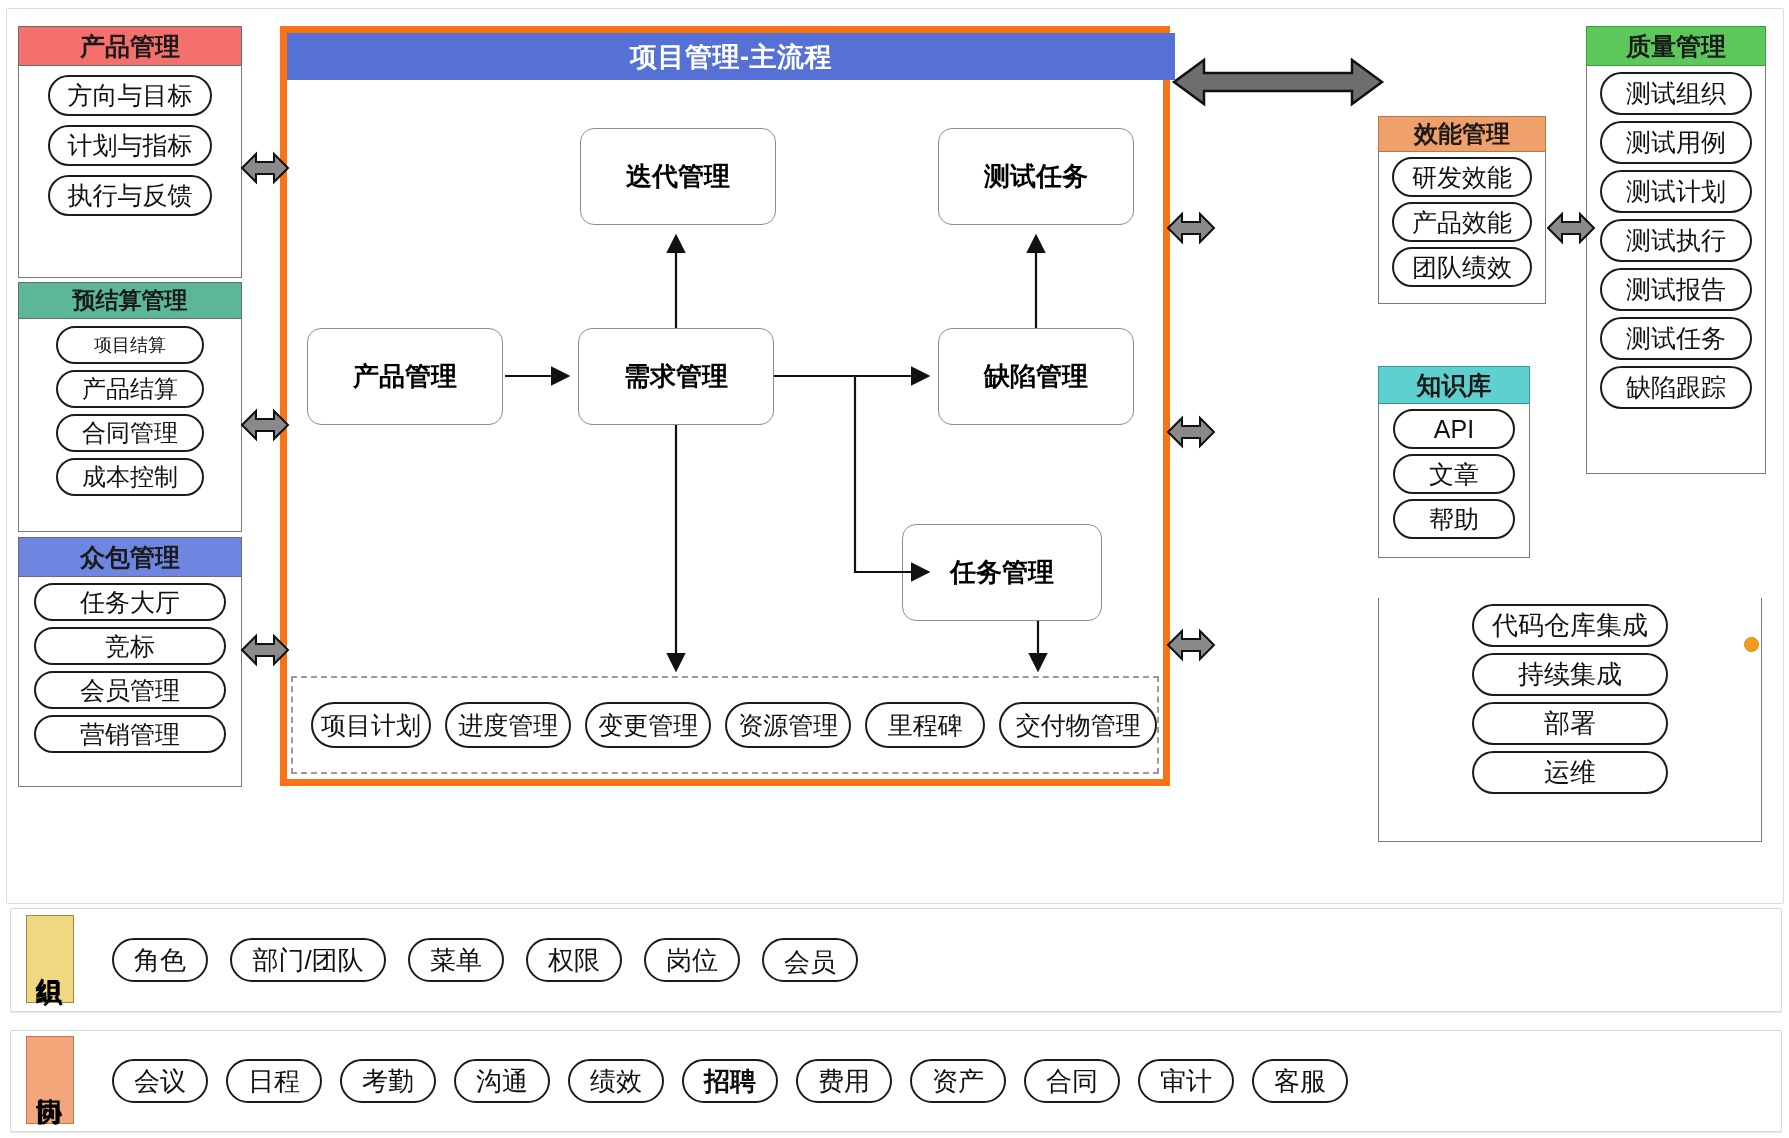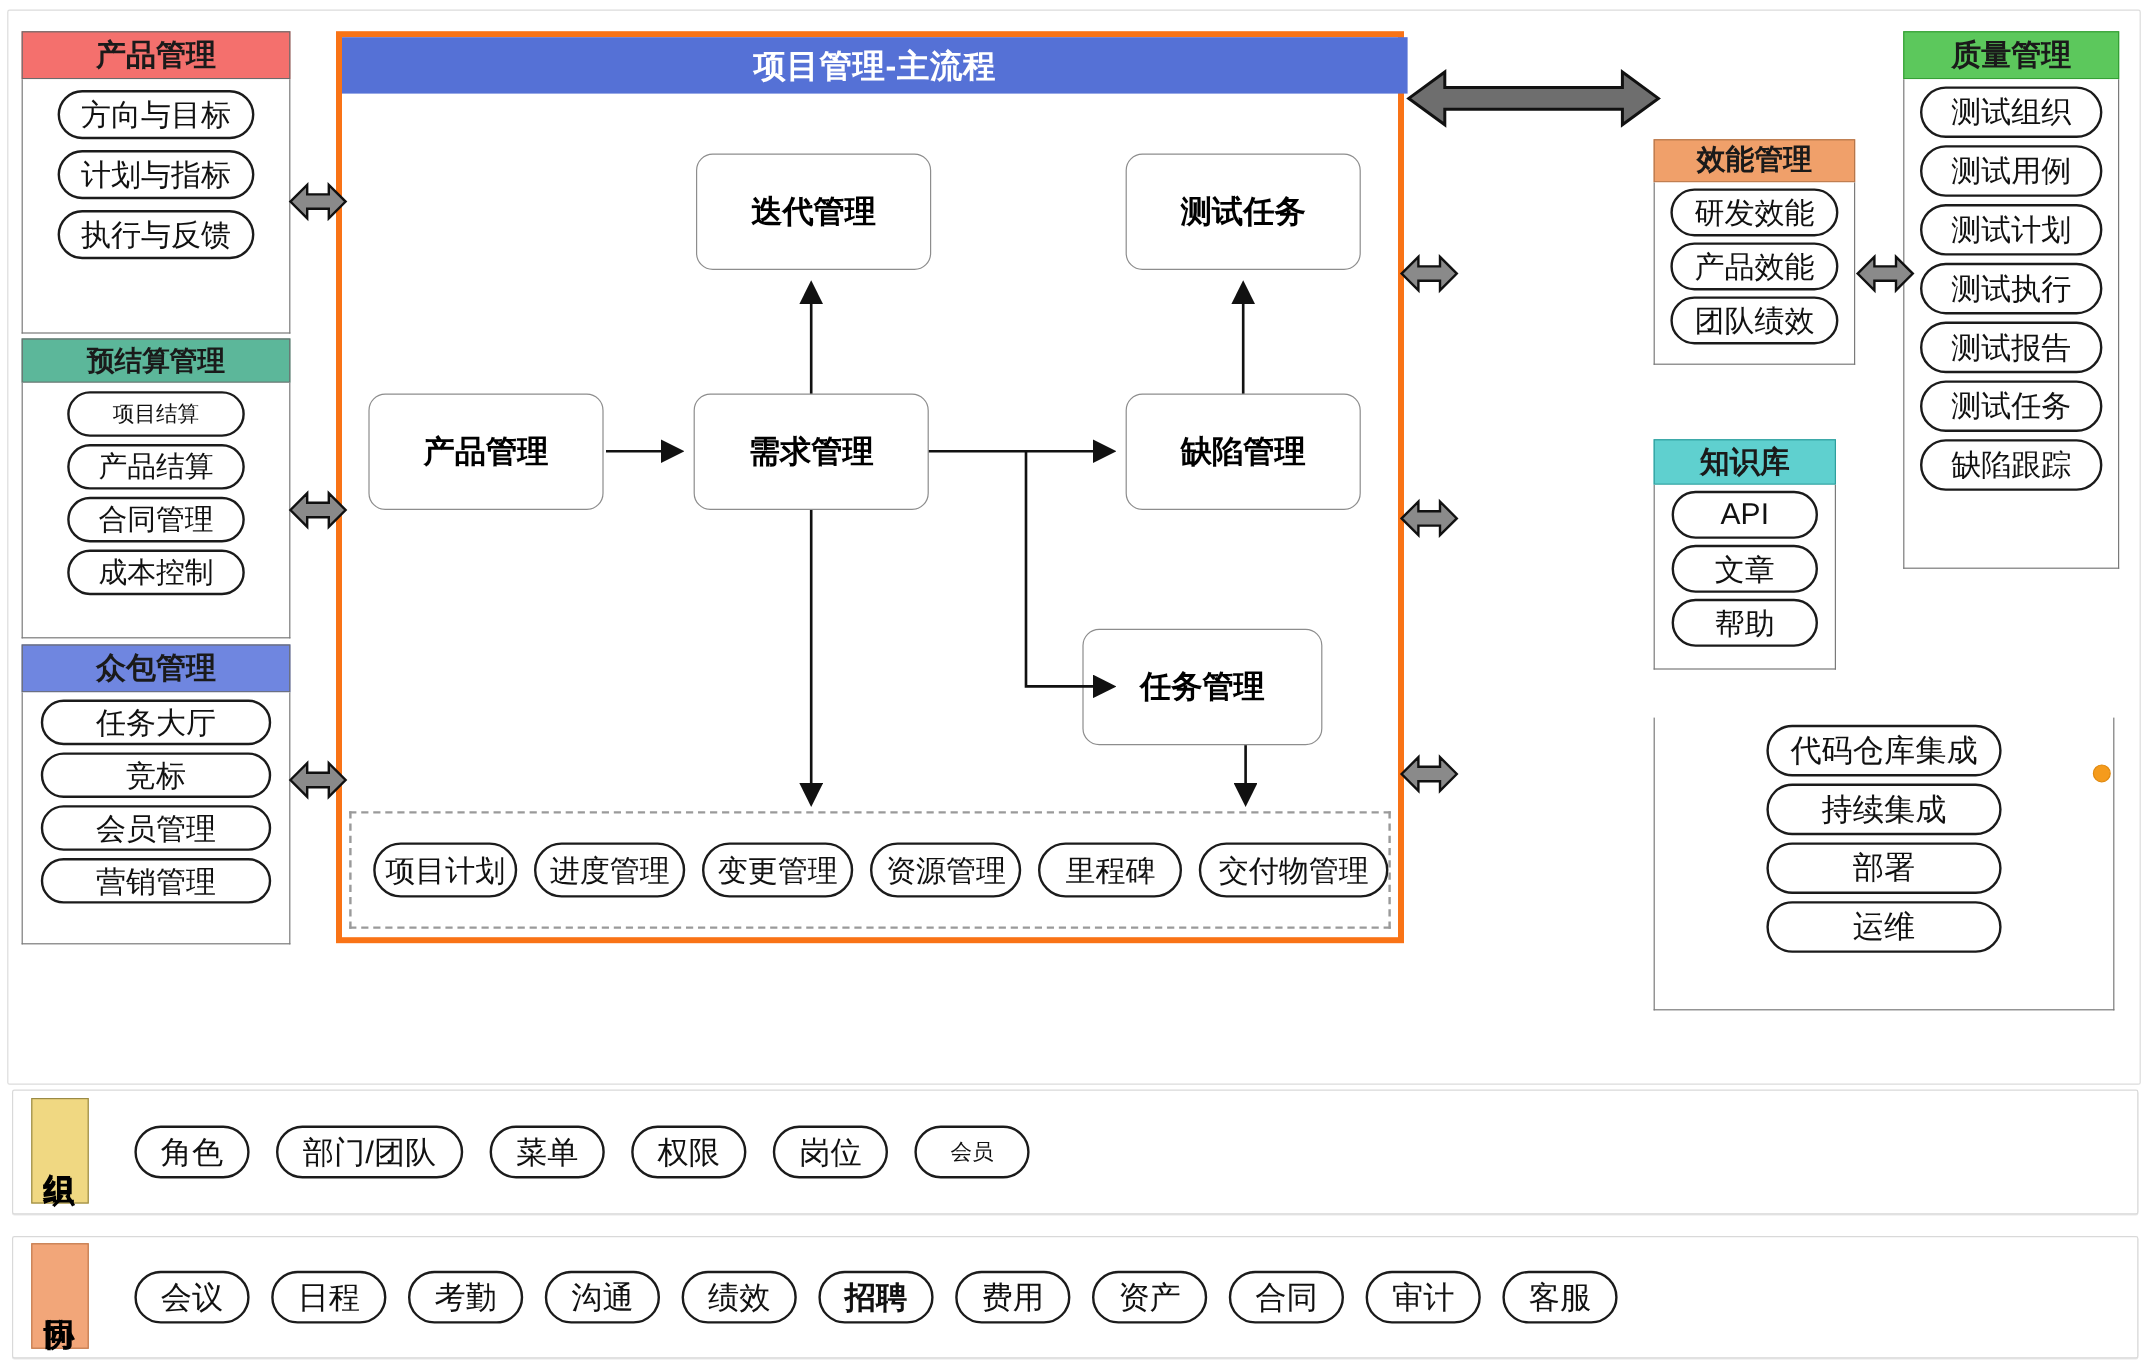--- a/index.html
+++ b/index.html
@@ -34,21 +34,21 @@
     display:flex;flex-direction:column;align-items:center;
   }
   .pill{
     box-sizing:border-box;
     border:2px solid #1b1b1b;border-radius:999px;background:#fff;
     display:flex;align-items:center;justify-content:center;
     color:#111;white-space:nowrap;
   }
 
   
-  .flow-panel{position:absolute;box-sizing:border-box;border:5px solid #f97316;background:#fff;}
+  .flow-panel{position:absolute;box-sizing:border-box;border:7px solid #f97316;background:#fff;}
   .flow-head{
     box-sizing:border-box;background:#5571d6;color:#fff;font-weight:bold;
     display:flex;align-items:center;justify-content:center;letter-spacing:.5px;
   }
   .node{
     position:absolute;box-sizing:border-box;
     border:1px solid #8d8d8d;border-radius:14px;background:#fff;
     display:flex;align-items:center;justify-content:center;
     font-weight:bold;color:#000;
   }
@@ -353,21 +353,21 @@
       </div>
     <div class="pill" style="width:96px;height:44px;font-size:26px;">
       <span>菜单</span>
       </div>
     <div class="pill" style="width:96px;height:44px;font-size:26px;">
       <span>权限</span>
       </div>
     <div class="pill" style="width:96px;height:44px;font-size:26px;">
       <span>岗位</span>
       </div>
-    <div class="pill" style="width:96px;height:44px;font-size:18px;">
+    <div class="pill" style="width:96px;height:44px;font-size:26px;align-items:flex-end;">
       <span>会员</span>
       </div>
   </div>
 
   <div class="bottom-frame" style="left:10px;top:1030px;width:1770px;height:100px;"></div>
   <div class="row-tag" style="left:26px;top:1036px;width:48px;height:88px;font-size:26px;background:#f2a679;border-color:#c27a4e;">
     <span>协同</span>
   </div>
   <div class="row-items" style="left:112px;top:1058px;height:46px;gap:18px;">
     <div class="pill" style="width:96px;height:44px;font-size:26px;">

